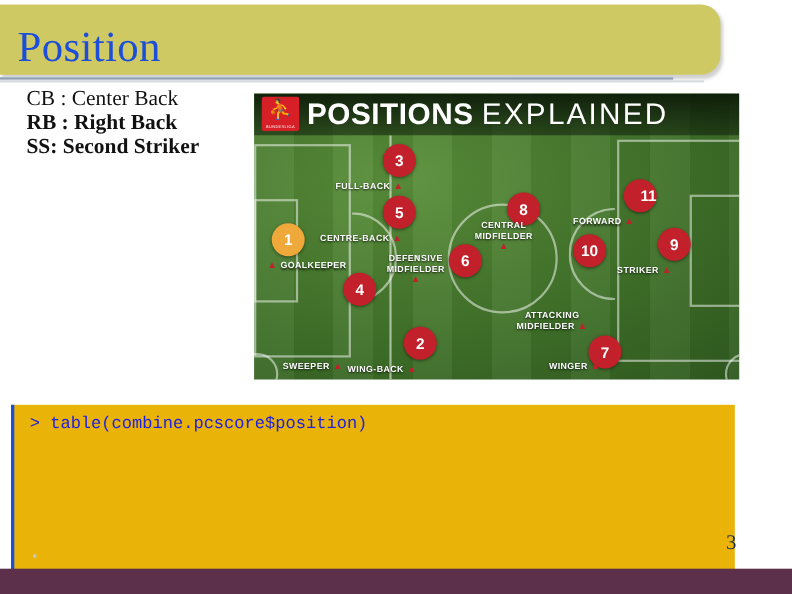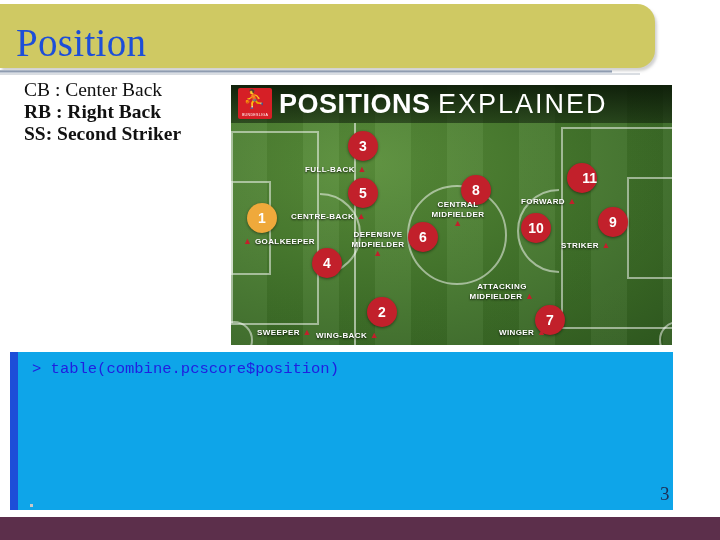--- a/index.html
+++ b/index.html
@@ -175,25 +175,25 @@
     color: #c2202b;
     font-size: 9px;
     text-shadow: none;
   }
   .plabel.two { white-space: normal; text-align: center; }
 
   
   #console {
     position: absolute;
     left: 10px;
-    top: 352px;
+    top: 368px;
     width: 655px;
     height: 158px;
-    background: #0ea5e9;
-    border-left: 8px solid #1d4ed8;
+    background: #eab308;
+    border-left: 3px solid #1d4ed8;
   }
   #console .code {
     position: absolute;
     left: 14px;
     top: 8px;
     font-family: "Liberation Mono", "DejaVu Sans Mono", monospace;
     font-size: 15.5px;
     color: #2020e0;
     white-space: pre;
   }

